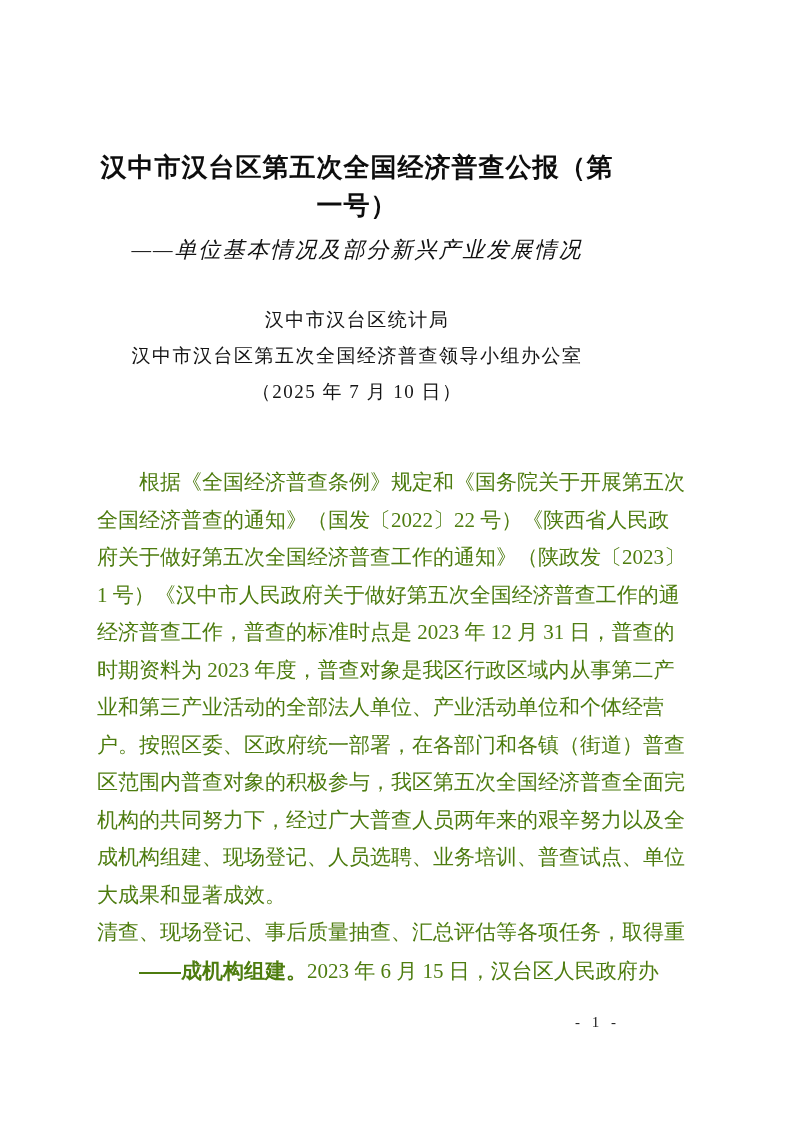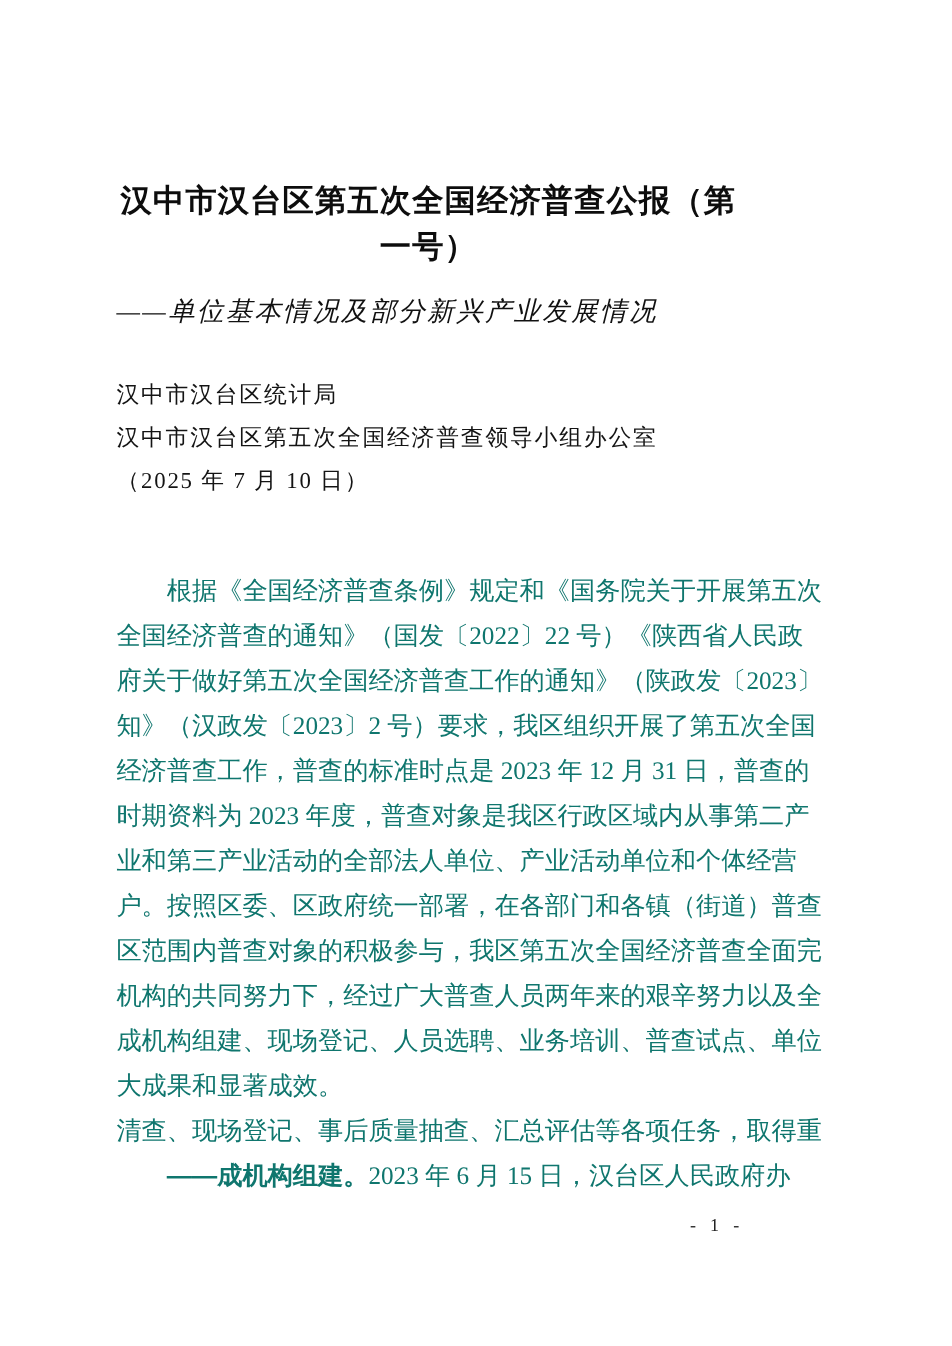--- a/index.html
+++ b/index.html
@@ -17,44 +17,45 @@
   .doc-title {
     text-align: center;
     font-family: "Liberation Sans", "DejaVu Sans", sans-serif;
     font-weight: 700;
     font-size: 26px;
     line-height: 38px;
     letter-spacing: 1px;
     color: #0d0d0d;
   }
   .doc-subtitle {
-    margin-top: 18px;
-    text-align: left;
+    margin-top: 8px;
+    text-align: center;
     font-style: italic;
     font-size: 22px;
     line-height: 36px;
     letter-spacing: 2px;
     color: #111111;
   }
   .issuer-block { margin-top: 34px; }
   .issuer-line, .date-line {
+    text-align: center;
     font-size: 19px;
     line-height: 36px;
     letter-spacing: 1.5px;
     color: #141414;
   }
   .doc-body { margin-top: 54px; }
   .body-line {
     font-size: 21px;
     line-height: 37.5px;
     height: 37.5px;
     text-align: justify;
     text-align-last: justify;
     white-space: nowrap;
-    color: #0f766e;
+    color: #4d7c0f;
   }
   .body-line.indent { text-indent: 42px; }
   .body-line.last { text-align-last: left; }
   .bold-lead {
     font-weight: 700;
     font-family: "Liberation Sans", "DejaVu Sans", sans-serif;
   }
   .page-number {
     position: absolute;
     top: 1014px;
@@ -77,21 +78,21 @@
   <div class="issuer-block">
     <div class="issuer-line">汉中市汉台区统计局</div>
     <div class="issuer-line">汉中市汉台区第五次全国经济普查领导小组办公室</div>
     <div class="date-line">（2025 年 7 月 10 日）</div>
   </div>
 
   <div class="doc-body">
     <div class="body-line indent">根据《全国经济普查条例》规定和《国务院关于开展第五次</div>
     <div class="body-line">全国经济普查的通知》（国发〔2022〕22 号）《陕西省人民政</div>
     <div class="body-line">府关于做好第五次全国经济普查工作的通知》（陕政发〔2023〕</div>
-    <div class="body-line">知》（汉政发〔2023〕2 号）要求，我区组织开展了第五次全国</div>
+    <div class="body-line">1 号）《汉中市人民政府关于做好第五次全国经济普查工作的通</div>
     <div class="body-line">经济普查工作，普查的标准时点是 2023 年 12 月 31 日，普查的</div>
     <div class="body-line">时期资料为 2023 年度，普查对象是我区行政区域内从事第二产</div>
     <div class="body-line">业和第三产业活动的全部法人单位、产业活动单位和个体经营</div>
     <div class="body-line">户。按照区委、区政府统一部署，在各部门和各镇（街道）普查</div>
     <div class="body-line">区范围内普查对象的积极参与，我区第五次全国经济普查全面完</div>
     <div class="body-line">机构的共同努力下，经过广大普查人员两年来的艰辛努力以及全</div>
     <div class="body-line">成机构组建、现场登记、人员选聘、业务培训、普查试点、单位</div>
     <div class="body-line last">大成果和显著成效。</div>
     <div class="body-line">清查、现场登记、事后质量抽查、汇总评估等各项任务，取得重</div>
     <div class="body-line indent"><span class="bold-lead">——成机构组建。</span><span>2023 年 6 月 15 日，汉台区人民政府办</span></div>

